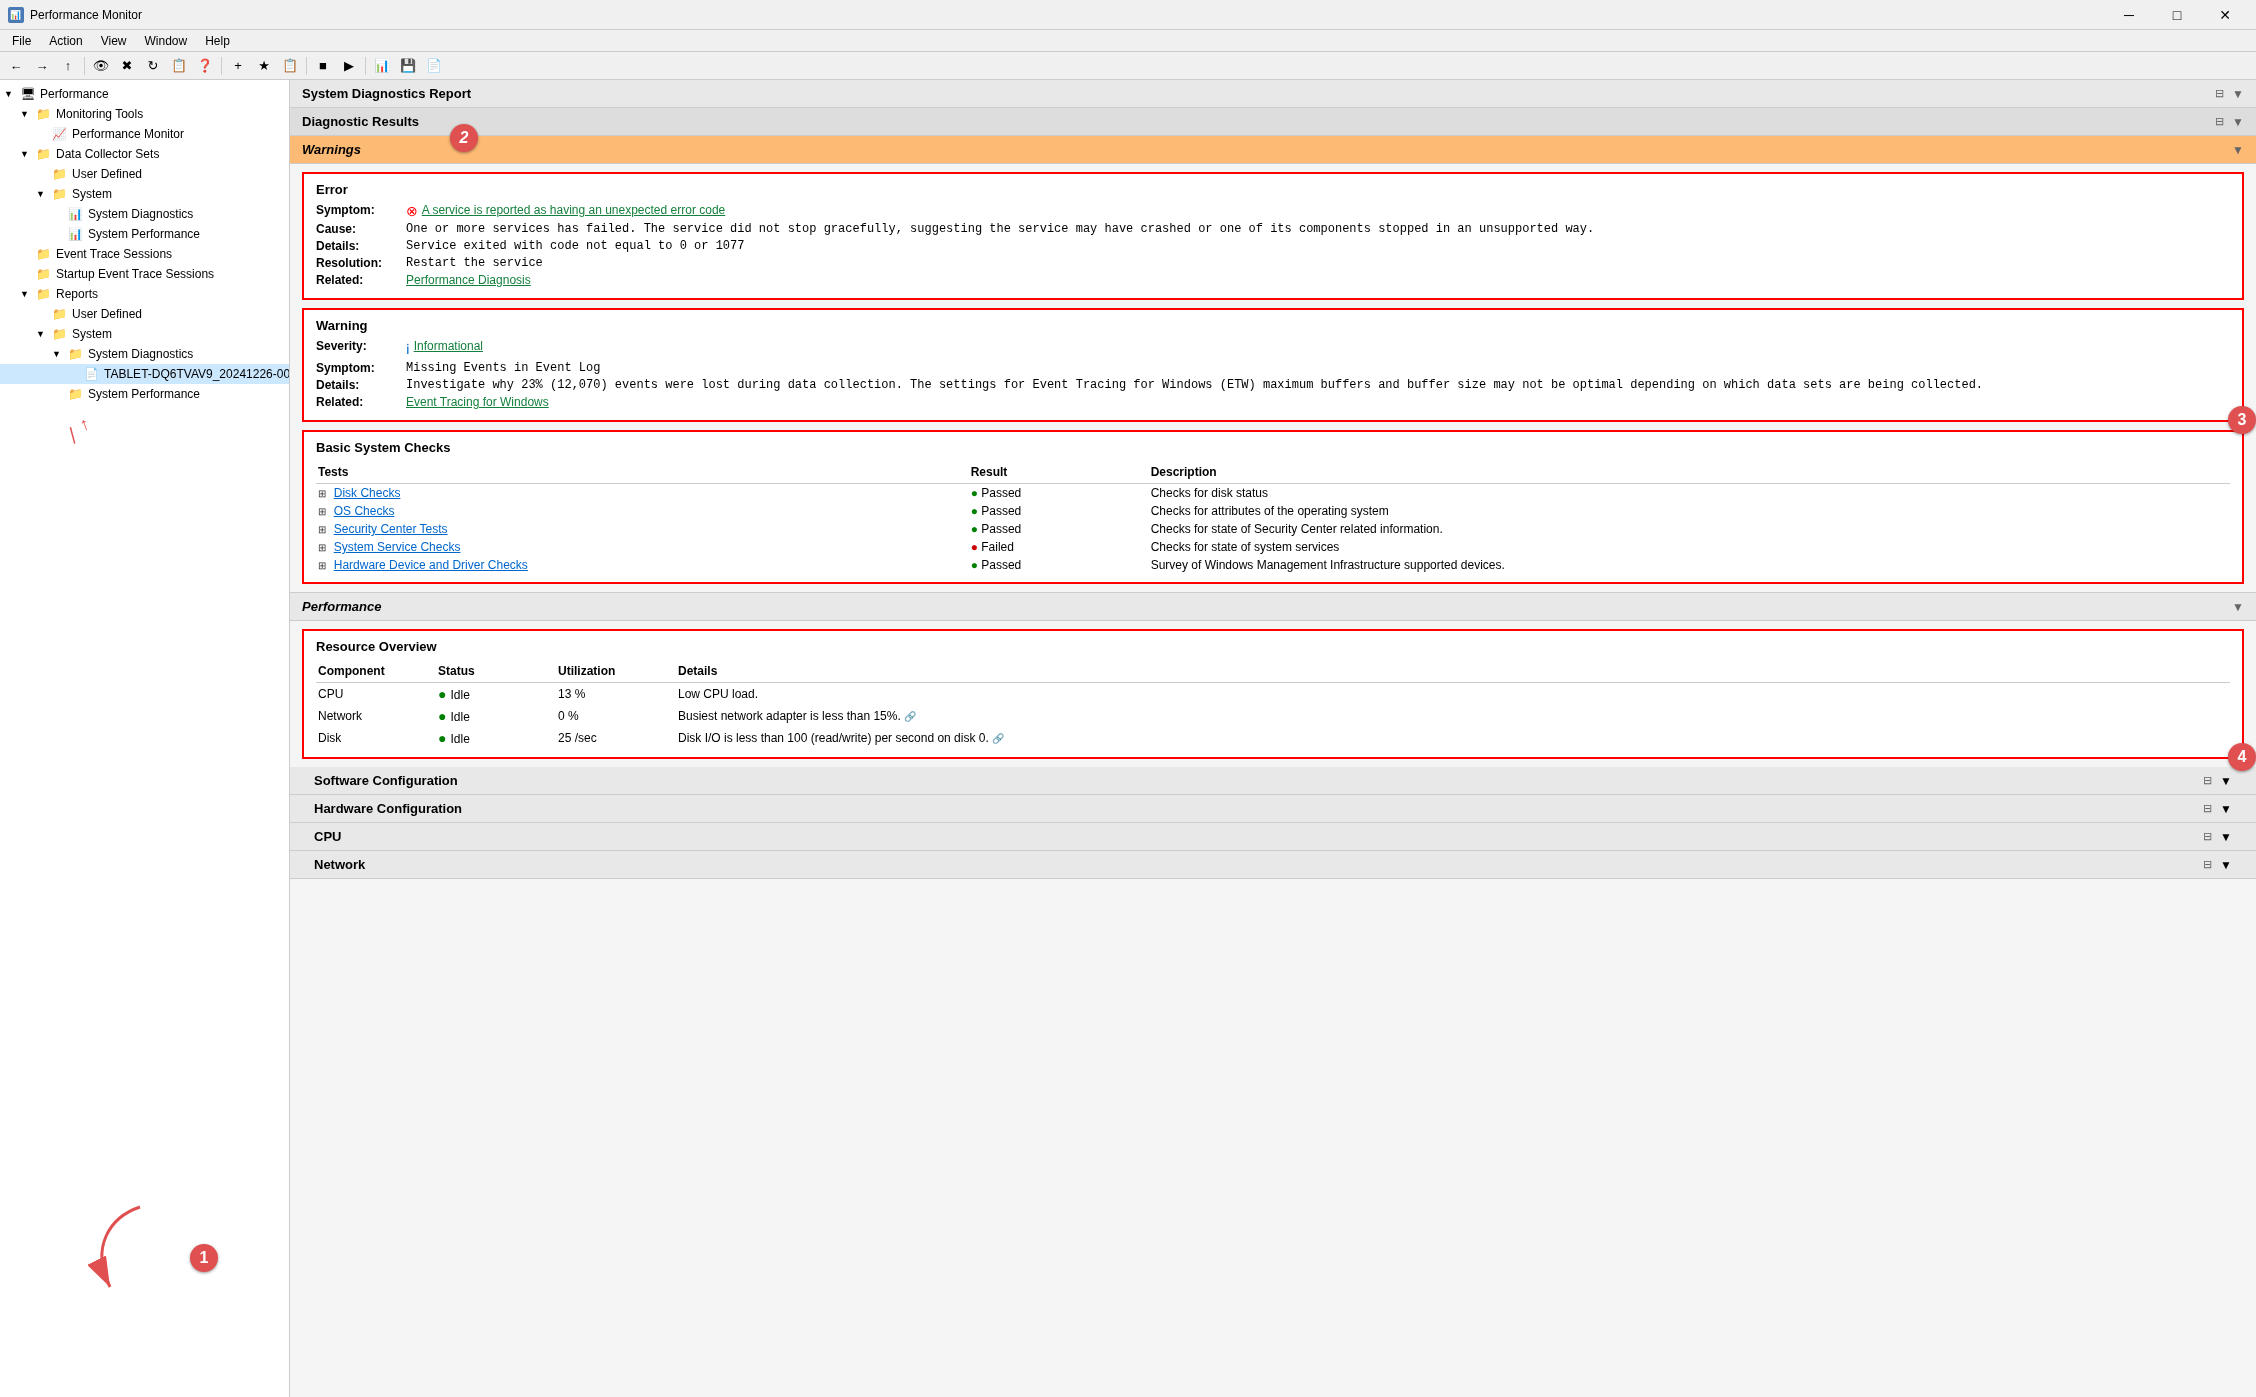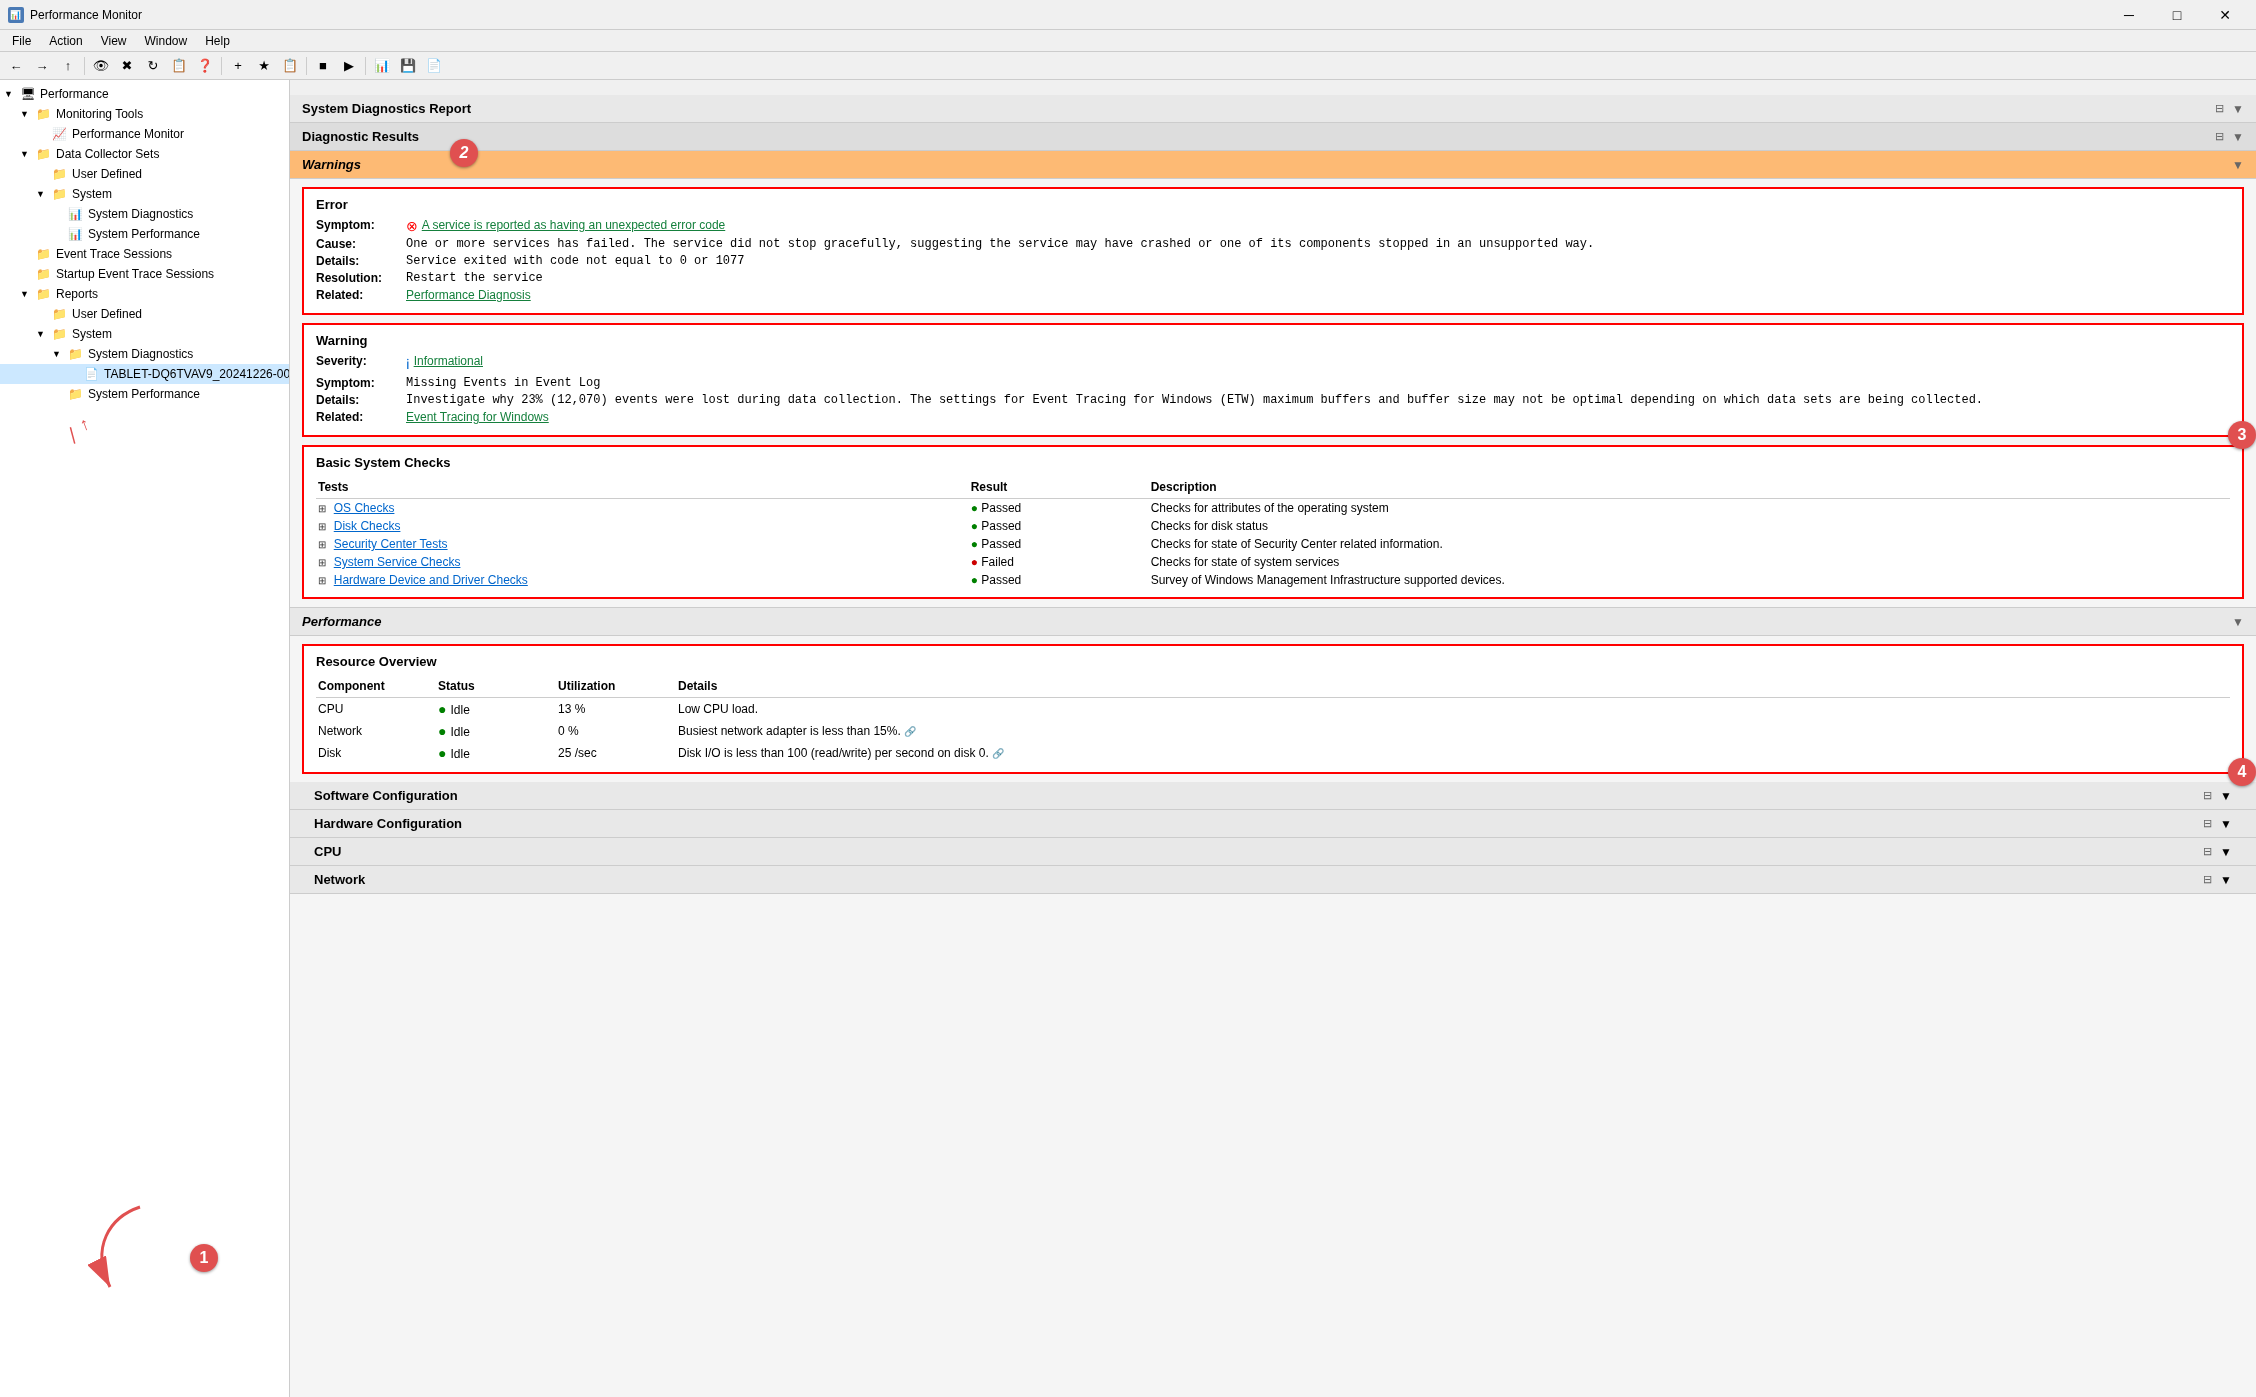--- a/index.html
+++ b/index.html
@@ -367,21 +367,21 @@
       <span class="tree-icon" style="color:#4a9a4a">📁</span>
       <span class="tree-label">System Performance</span>
     </div>
 
     <div style="position:relative; height:60px; margin-left:20px; margin-top:10px;">
       <div style="color:#e05050; font-size:18px; position:absolute; top:0; left:60px; transform:rotate(-20deg);">↑</div>
       <div style="color:#e05050; font-size:18px; position:absolute; top:10px; left:50px; transform:rotate(-15deg);">|</div>
     </div>
   </div>
 
-  <div class="content-area" style="position:relative;margin-top:15px;">
+  <div class="content-area" style="position:relative;">
 
     <div class="section-header">
       <span class="section-header-title">System Diagnostics Report</span>
       <div style="display:flex;align-items:center;gap:8px;">
         <span class="section-icon">⊟</span>
         <span class="section-collapse-btn">▼</span>
       </div>
     </div>
 
     <div class="section-header" style="background:#ddd;">
@@ -454,38 +454,38 @@
           <tr>
             <th>Tests</th>
             <th>Result</th>
             <th>Description</th>
           </tr>
         </thead>
         <tbody id="checks-tbody">
         <tr>
       <td>
         <span class="expand-icon">⊞</span>
-        <a class="check-link">OS Checks</a>
+        <a class="check-link">Disk Checks</a>
       </td>
       <td>
         <span class="status-passed">●</span>
         Passed
       </td>
-      <td>Checks for attributes of the operating system</td>
+      <td>Checks for disk status</td>
     </tr>
             <tr>
       <td>
         <span class="expand-icon">⊞</span>
-        <a class="check-link">Disk Checks</a>
+        <a class="check-link">OS Checks</a>
       </td>
       <td>
         <span class="status-passed">●</span>
         Passed
       </td>
-      <td>Checks for disk status</td>
+      <td>Checks for attributes of the operating system</td>
     </tr>
             <tr>
       <td>
         <span class="expand-icon">⊞</span>
         <a class="check-link">Security Center Tests</a>
       </td>
       <td>
         <span class="status-passed">●</span>
         Passed
       </td>

